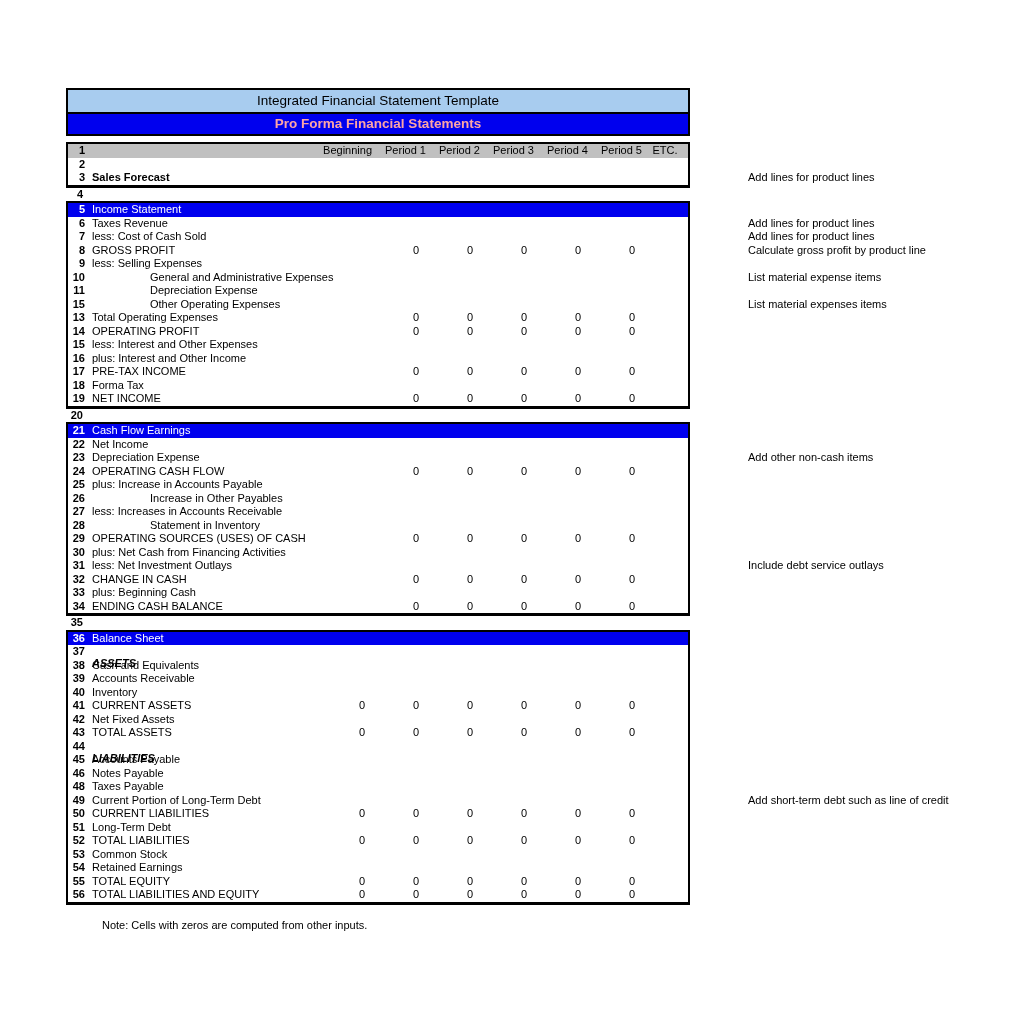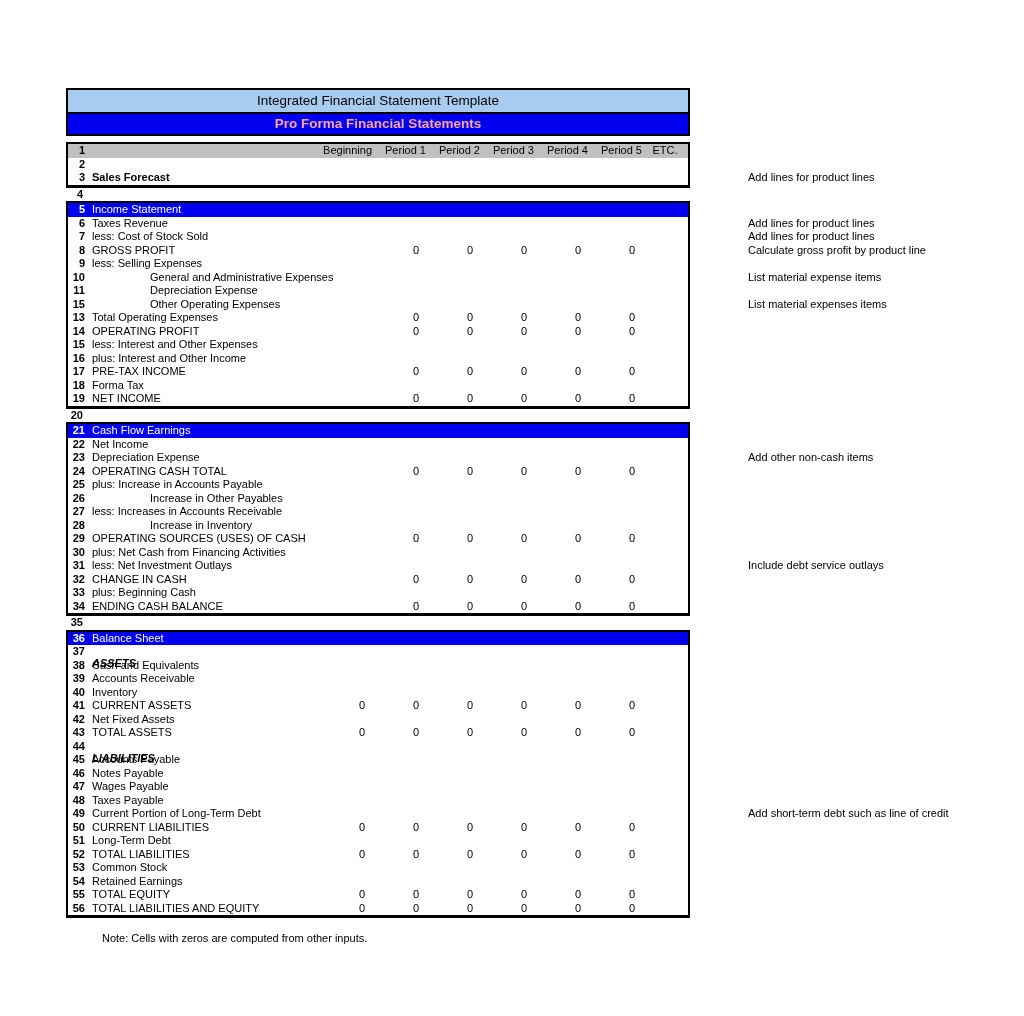--- a/index.html
+++ b/index.html
@@ -119,21 +119,21 @@
           <div class="cell-val"></div>
           <div class="cell-val"></div>
           <div class="cell-val"></div>
           <div class="cell-val"></div>
           <div class="cell-val"></div>
           <div class="cell-etc"></div>
           <div class="note">Add lines for product lines</div>
         </div>
         <div class="row">
           <div class="cell-num">7</div>
-          <div class="cell-label">less: Cost of Stock Sold</div>
+          <div class="cell-label">less: Cost of Cash Sold</div>
           <div class="cell-val"></div>
           <div class="cell-val"></div>
           <div class="cell-val"></div>
           <div class="cell-val"></div>
           <div class="cell-val"></div>
           <div class="cell-val"></div>
           <div class="cell-etc"></div>
           <div class="note">Add lines for product lines</div>
         </div>
         <div class="row">
@@ -315,21 +315,21 @@
           <div class="cell-val"></div>
           <div class="cell-val"></div>
           <div class="cell-val"></div>
           <div class="cell-val"></div>
           <div class="cell-val"></div>
           <div class="cell-etc"></div>
           <div class="note">Add other non-cash items</div>
         </div>
         <div class="row">
           <div class="cell-num">24</div>
-          <div class="cell-label">OPERATING CASH TOTAL</div>
+          <div class="cell-label">OPERATING CASH FLOW</div>
           <div class="cell-val"></div>
           <div class="cell-val">0</div>
           <div class="cell-val">0</div>
           <div class="cell-val">0</div>
           <div class="cell-val">0</div>
           <div class="cell-val">0</div>
           <div class="cell-etc"></div>
         </div>
         <div class="row">
           <div class="cell-num">25</div>
@@ -359,21 +359,21 @@
           <div class="cell-val"></div>
           <div class="cell-val"></div>
           <div class="cell-val"></div>
           <div class="cell-val"></div>
           <div class="cell-val"></div>
           <div class="cell-val"></div>
           <div class="cell-etc"></div>
         </div>
         <div class="row">
           <div class="cell-num">28</div>
-          <div class="cell-label indent">Increase in Inventory</div>
+          <div class="cell-label indent">Statement in Inventory</div>
           <div class="cell-val"></div>
           <div class="cell-val"></div>
           <div class="cell-val"></div>
           <div class="cell-val"></div>
           <div class="cell-val"></div>
           <div class="cell-val"></div>
           <div class="cell-etc"></div>
         </div>
         <div class="row">
           <div class="cell-num">29</div>
@@ -563,31 +563,20 @@
           <div class="cell-val"></div>
           <div class="cell-val"></div>
           <div class="cell-val"></div>
           <div class="cell-val"></div>
           <div class="cell-val"></div>
           <div class="cell-etc"></div>
         </div>
         <div class="row">
           <div class="cell-num">46</div>
           <div class="cell-label">Notes Payable</div>
-          <div class="cell-val"></div>
-          <div class="cell-val"></div>
-          <div class="cell-val"></div>
-          <div class="cell-val"></div>
-          <div class="cell-val"></div>
-          <div class="cell-val"></div>
-          <div class="cell-etc"></div>
-        </div>
-        <div class="row">
-          <div class="cell-num">47</div>
-          <div class="cell-label">Wages Payable</div>
           <div class="cell-val"></div>
           <div class="cell-val"></div>
           <div class="cell-val"></div>
           <div class="cell-val"></div>
           <div class="cell-val"></div>
           <div class="cell-val"></div>
           <div class="cell-etc"></div>
         </div>
         <div class="row">
           <div class="cell-num">48</div>

